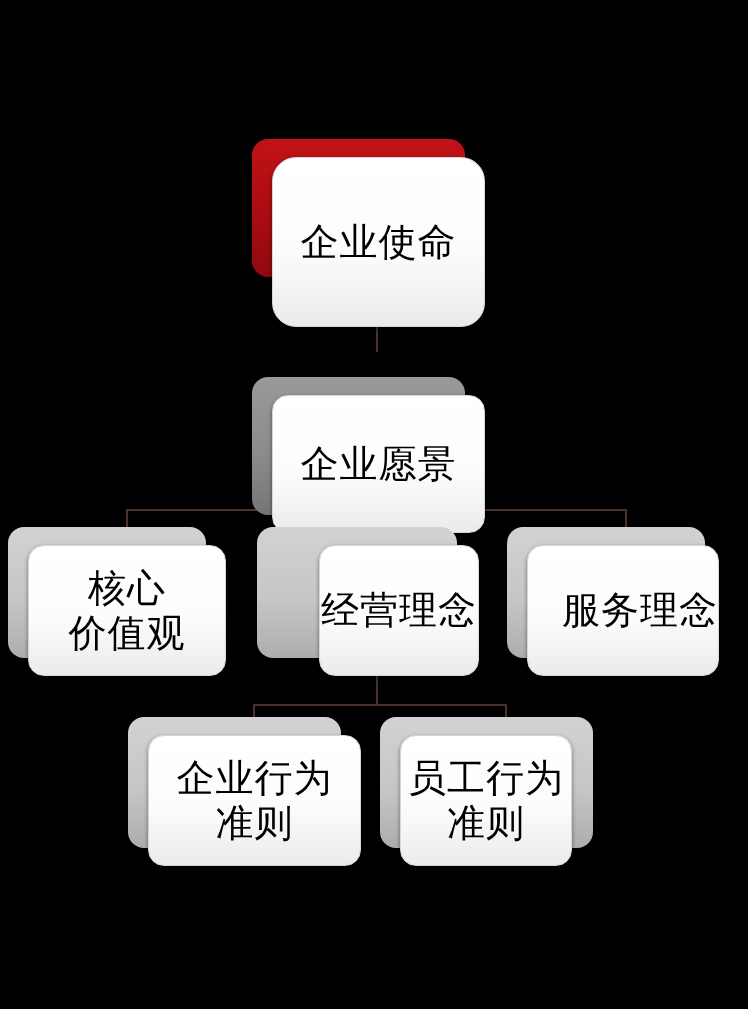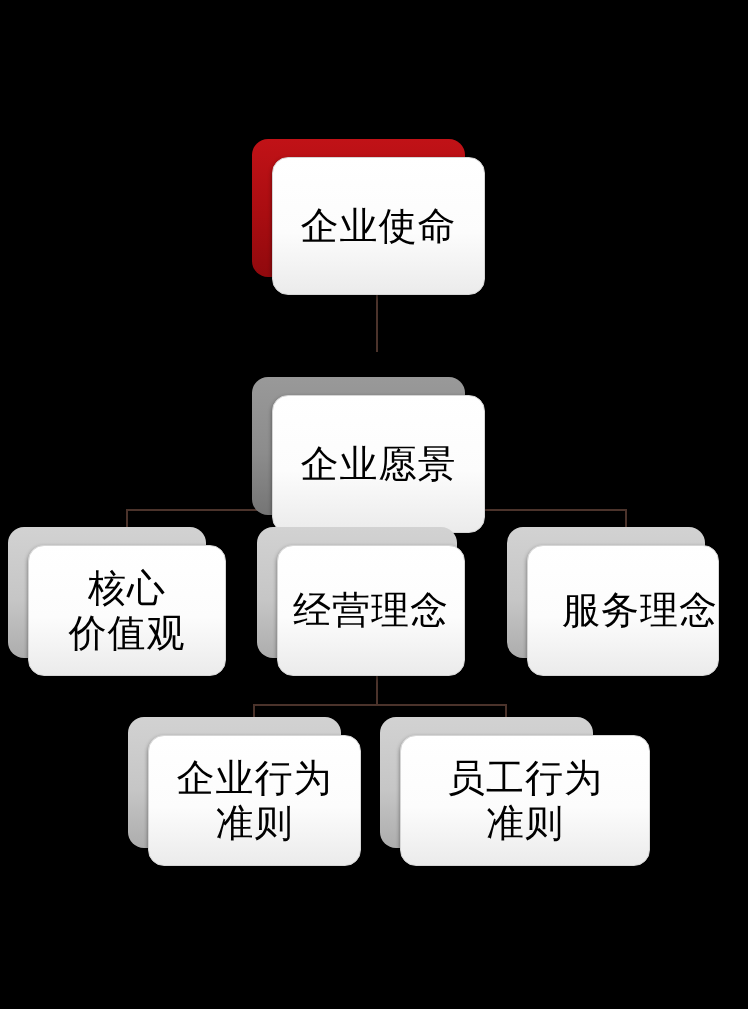--- a/index.html
+++ b/index.html
@@ -75,21 +75,21 @@
   <div class="conn" style="left:126px; top:509px; width:2px; height:37px;"></div>
   <div class="conn" style="left:376px; top:509px; width:2px; height:37px;"></div>
   <div class="conn" style="left:625px; top:509px; width:2px; height:37px;"></div>
   <div class="conn" style="left:376px; top:676px; width:2px; height:30px;"></div>
   <div class="conn" style="left:253px; top:704px; width:254px; height:2px;"></div>
   <div class="conn" style="left:253px; top:704px; width:2px; height:32px;"></div>
   <div class="conn" style="left:505px; top:704px; width:2px; height:32px;"></div>
 
   <div class="node" style="left:252px; top:139px; width:233px; height:156px;">
     <div class="backing backing-red" style="width:213px; height:138px;"></div>
-    <div class="card" style="width:213px; height:138px;">
+    <div class="card" style="width:213px; height:170px;border-radius:24px;">
       <span class="label">企业使命</span>
     </div>
   </div>
 
   <div class="node" style="left:252px; top:333px; width:233px; height:156px;margin-top:44px;">
     <div class="backing backing-gray-dark" style="width:213px; height:138px;"></div>
     <div class="card" style="width:213px; height:138px;">
       <span class="label">企业愿景</span>
     </div>
   </div>
@@ -97,21 +97,21 @@
   <div class="node" style="left:8px; top:527px; width:218px; height:149px;">
     <div class="backing backing-gray-light" style="width:198px; height:131px;"></div>
     <div class="card" style="width:198px; height:131px;">
       <span class="label">核心
 价值观</span>
     </div>
   </div>
 
   <div class="node" style="left:257px; top:527px; width:220px; height:149px;">
     <div class="backing backing-gray-light" style="width:200px; height:131px;"></div>
-    <div class="card" style="width:188px; height:131px;">
+    <div class="card" style="width:160px; height:131px;margin-left:42px;">
       <span class="label">经营理念</span>
     </div>
   </div>
 
   <div class="node" style="left:507px; top:527px; width:218px; height:149px;">
     <div class="backing backing-gray-light" style="width:198px; height:131px;"></div>
     <div class="card" style="width:192px; height:131px;padding-left:34px;">
       <span class="label">服务理念</span>
     </div>
   </div>
@@ -119,19 +119,19 @@
   <div class="node" style="left:128px; top:717px; width:233px; height:149px;border-radius:6px;">
     <div class="backing backing-gray-light" style="width:213px; height:131px;"></div>
     <div class="card" style="width:213px; height:131px;">
       <span class="label">企业行为
 准则</span>
     </div>
   </div>
 
   <div class="node" style="left:380px; top:717px; width:233px; height:149px;">
     <div class="backing backing-gray-light" style="width:213px; height:131px;"></div>
-    <div class="card" style="width:250px; height:131px;">
+    <div class="card" style="width:172px; height:131px;">
       <span class="label">员工行为
 准则</span>
     </div>
   </div>
 
 </div>
 
 </body></html>

